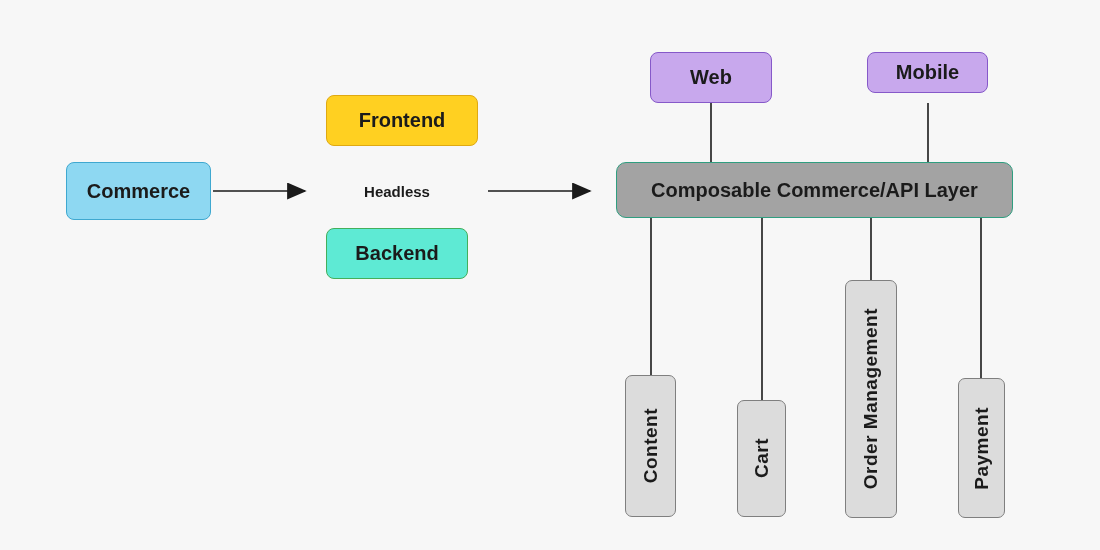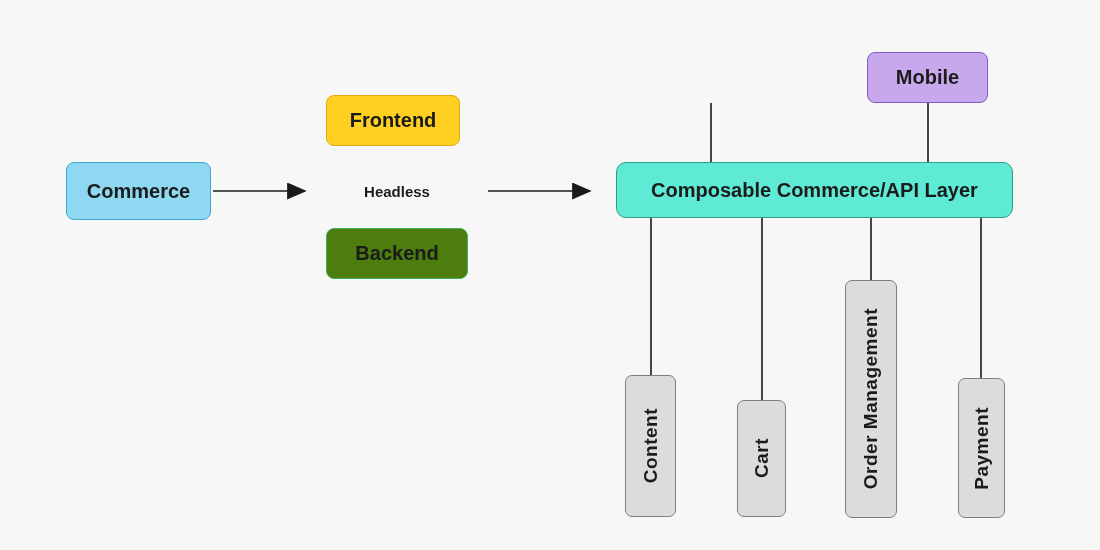--- a/index.html
+++ b/index.html
@@ -25,26 +25,26 @@
     align-items: center;
     justify-content: center;
     border-radius: 8px;
     font-size: 20px;
     font-weight: 600;
     color: #1B1B1B;
     box-sizing: border-box;
     white-space: nowrap;
   }
   #n-monolith { left: 66px;  top: 162px; width: 145px; height: 58px; background: #8ED8F2; border: 1.6px solid #3FA8D0; }
-  #n-frontend { left: 326px; top: 95px;  width: 134px; height: 51px; background: #FFD021; border: 1.6px solid #DFA912; }
+  #n-frontend { left: 326px; top: 95px;  width: 152px; height: 51px; background: #FFD021; border: 1.6px solid #DFA912; }
   #n-headless { left: 327px; top: 176px; width: 140px; height: 31px; background: transparent; font-size: 15px; }
-  #n-backend  { left: 326px; top: 228px; width: 142px; height: 51px; background: #4d7c0f; border: 1.6px solid #44AF5B; }
+  #n-backend  { left: 326px; top: 228px; width: 142px; height: 51px; background: #5eead4; border: 1.6px solid #44AF5B; }
   #n-web      { left: 650px; top: 52px;  width: 122px; height: 51px; background: #C8A8ED; border: 1.6px solid #8659C9; }
-  #n-mobile   { left: 867px; top: 52px;  width: 121px; height: 51px; background: #C8A8ED; border: 1.6px solid #8659C9; }
-  #n-api      { left: 616px; top: 162px; width: 397px; height: 56px; background: #5eead4; border: 1.6px solid #2F9E80; border-radius: 10px; }
+  #n-mobile   { left: 867px; top: 52px;  width: 121px; height: 41px; background: #C8A8ED; border: 1.6px solid #8659C9; }
+  #n-api      { left: 616px; top: 162px; width: 397px; height: 56px; background: #a3a3a3; border: 1.6px solid #2F9E80; border-radius: 10px; }
   .service {
     background: #DCDCDC;
     border: 1.4px solid #7F7F7F;
     border-radius: 7px;
   }
   .service .vlabel {
     writing-mode: vertical-rl;
     transform: rotate(180deg);
     font-size: 19px;
     letter-spacing: 0.5px;
@@ -84,20 +84,23 @@
   </div>
 
   <div class="node" id="n-headless">
     <span>Headless</span>
   </div>
 
   <div class="node" id="n-backend">
     <span>Backend</span>
   </div>
 
+  <div class="node" id="n-web">
+    <span>Web</span>
+  </div>
 
   <div class="node" id="n-mobile">
     <span>Mobile</span>
   </div>
 
   <div class="node" id="n-api">
     <span>Composable Commerce/API Layer</span>
   </div>
 
   <div class="node service" id="n-content">

